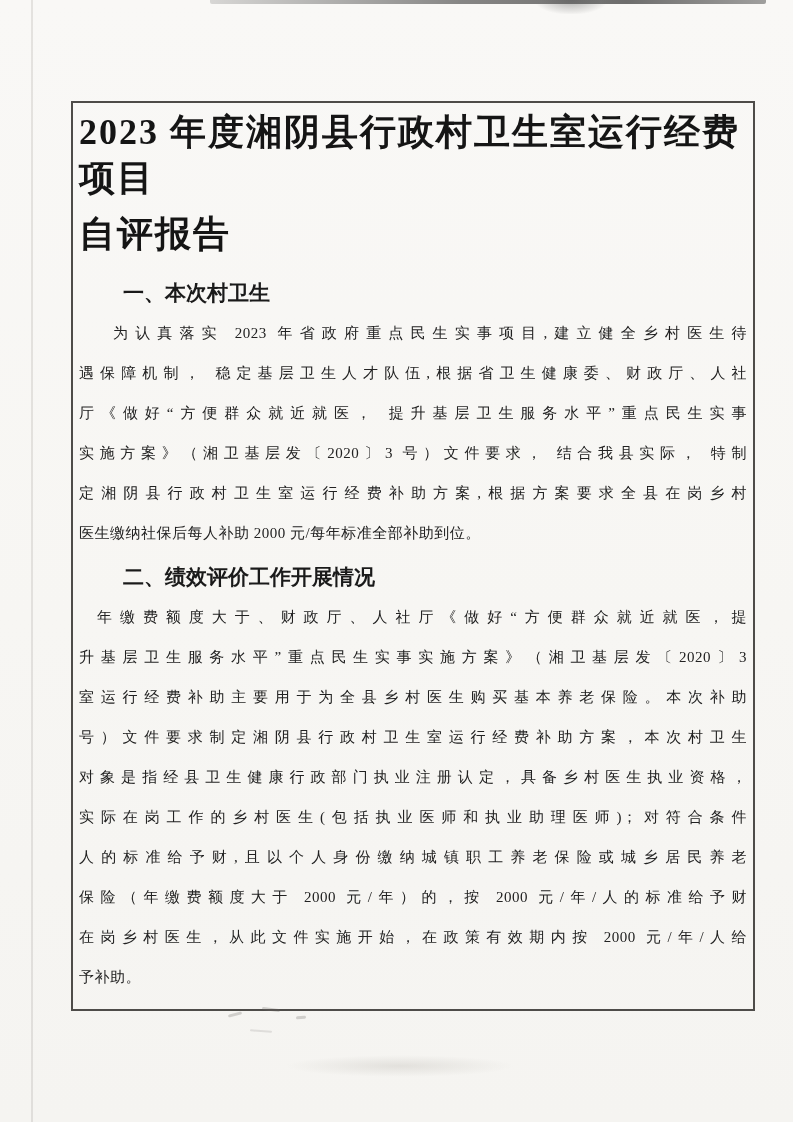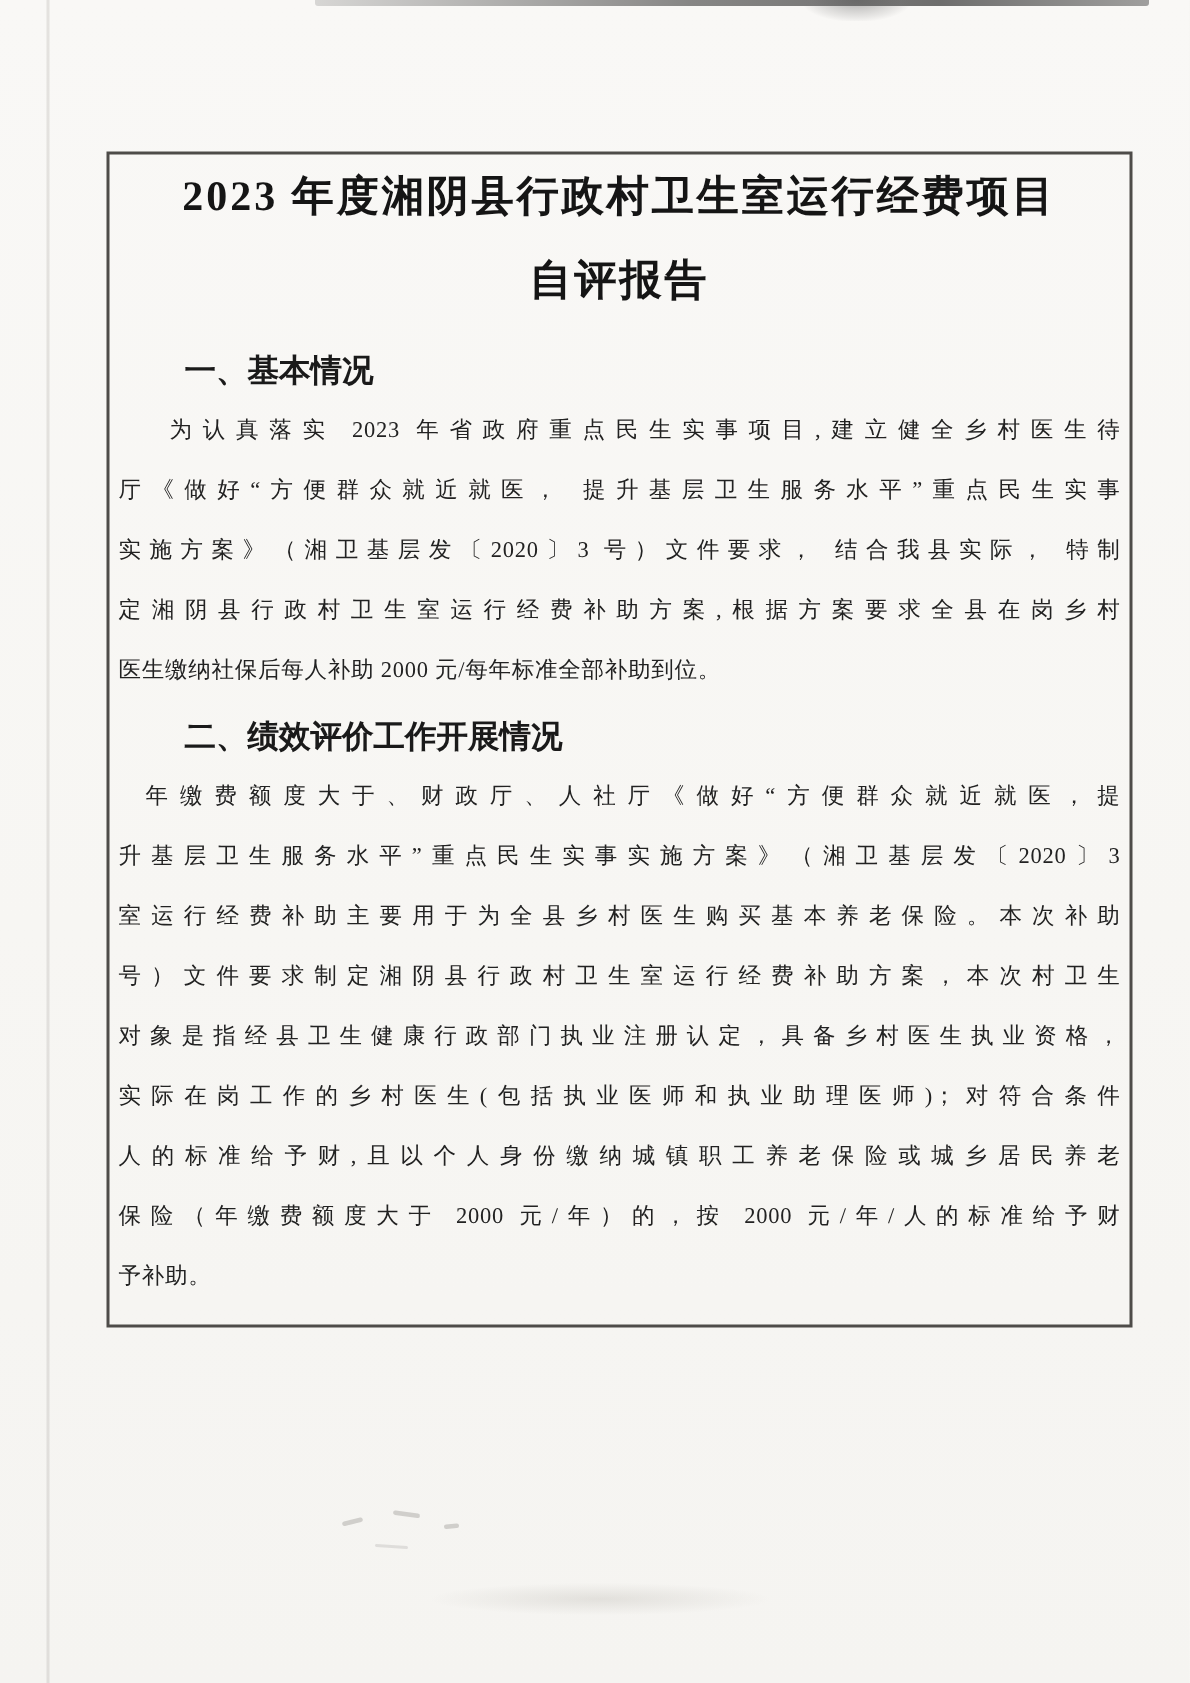--- a/index.html
+++ b/index.html
@@ -47,23 +47,23 @@
   .doc-box {
     position: absolute;
     left: 71px; top: 101px;
     width: 684px;
     box-sizing: border-box;
     border: 2px solid #4e4c49;
     padding: 6px 6px 12px 6px;
   }
 
   .title {
-    text-align: center;
+    text-align: left;
     font-weight: 700;
-    font-size: 28px;
+    font-size: 36px;
     line-height: 46px;
     letter-spacing: 2px;
     color: #151515;
   }
   .title--second { margin-top: 10px; }
 
   .sec-heading {
     font-weight: 700;
     font-size: 21px;
     line-height: 40px;
@@ -92,36 +92,38 @@
 <div class="scan-page">
 
   <div class="artifact top-edge-strip"></div>
   <div class="artifact top-smudge"></div>
   <div class="artifact left-edge-shadow"></div>
 
   <div class="doc-box">
     <div class="title">2023 年度湘阴县行政村卫生室运行经费项目</div>
     <div class="title title--second">自评报告</div>
 
-    <div class="sec-heading">一、基本情况</div>
+    <div class="sec-heading">一、本次村卫生</div>
     <div class="pline pline--indent-lg">为认真落实 2023 年省政府重点民生实事项目,建立健全乡村医生待</div>
+    <div class="pline">遇保障机制， 稳定基层卫生人才队伍,根据省卫生健康委、财政厅、人社</div>
     <div class="pline">厅《做好“方便群众就近就医， 提升基层卫生服务水平”重点民生实事</div>
     <div class="pline">实施方案》（湘卫基层发〔2020〕3 号）文件要求， 结合我县实际， 特制</div>
     <div class="pline">定湘阴县行政村卫生室运行经费补助方案,根据方案要求全县在岗乡村</div>
     <div class="pline pline--last">医生缴纳社保后每人补助 2000 元/每年标准全部补助到位。</div>
 
     <div class="sec-heading sec-heading--second">二、绩效评价工作开展情况</div>
     <div class="pline pline--indent-sm">年缴费额度大于、财政厅、人社厅《做好“方便群众就近就医，提</div>
     <div class="pline">升基层卫生服务水平”重点民生实事实施方案》（湘卫基层发〔2020〕3</div>
     <div class="pline">室运行经费补助主要用于为全县乡村医生购买基本养老保险。本次补助</div>
     <div class="pline">号）文件要求制定湘阴县行政村卫生室运行经费补助方案，本次村卫生</div>
     <div class="pline">对象是指经县卫生健康行政部门执业注册认定，具备乡村医生执业资格，</div>
     <div class="pline">实际在岗工作的乡村医生(包括执业医师和执业助理医师)；对符合条件</div>
     <div class="pline">人的标准给予财,且以个人身份缴纳城镇职工养老保险或城乡居民养老</div>
     <div class="pline">保险（年缴费额度大于 2000 元/年）的，按 2000 元/年/人的标准给予财</div>
+    <div class="pline">在岗乡村医生，从此文件实施开始，在政策有效期内按 2000 元/年/人给</div>
     <div class="pline pline--last">予补助。</div>
   </div>
 
   <div class="artifact pencil-mark m1"></div>
   <div class="artifact pencil-mark m2"></div>
   <div class="artifact pencil-mark m3"></div>
   <div class="artifact pencil-mark m4"></div>
   <div class="artifact bottom-smear"></div>
 
 </div>

